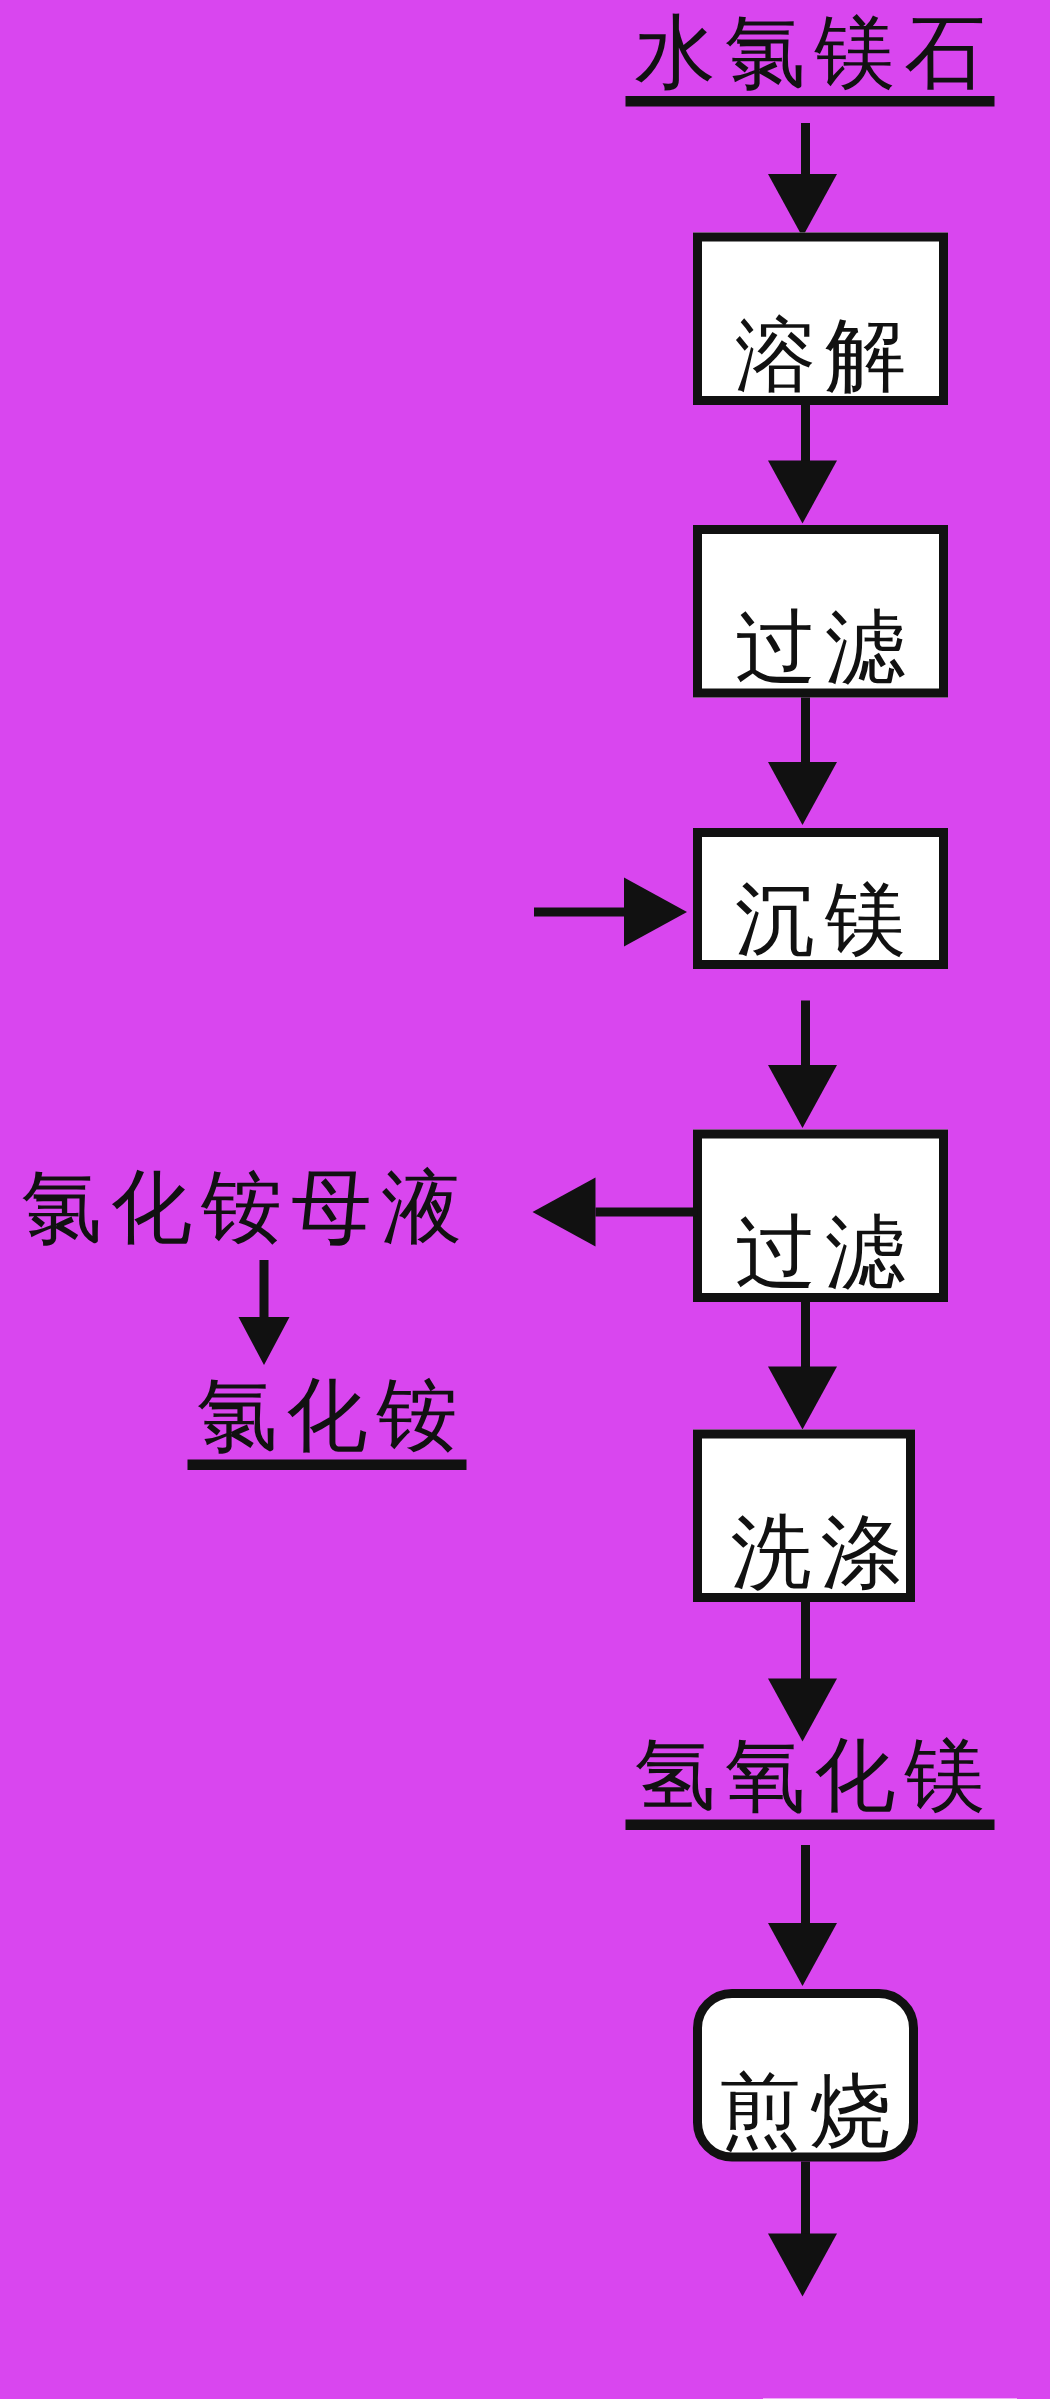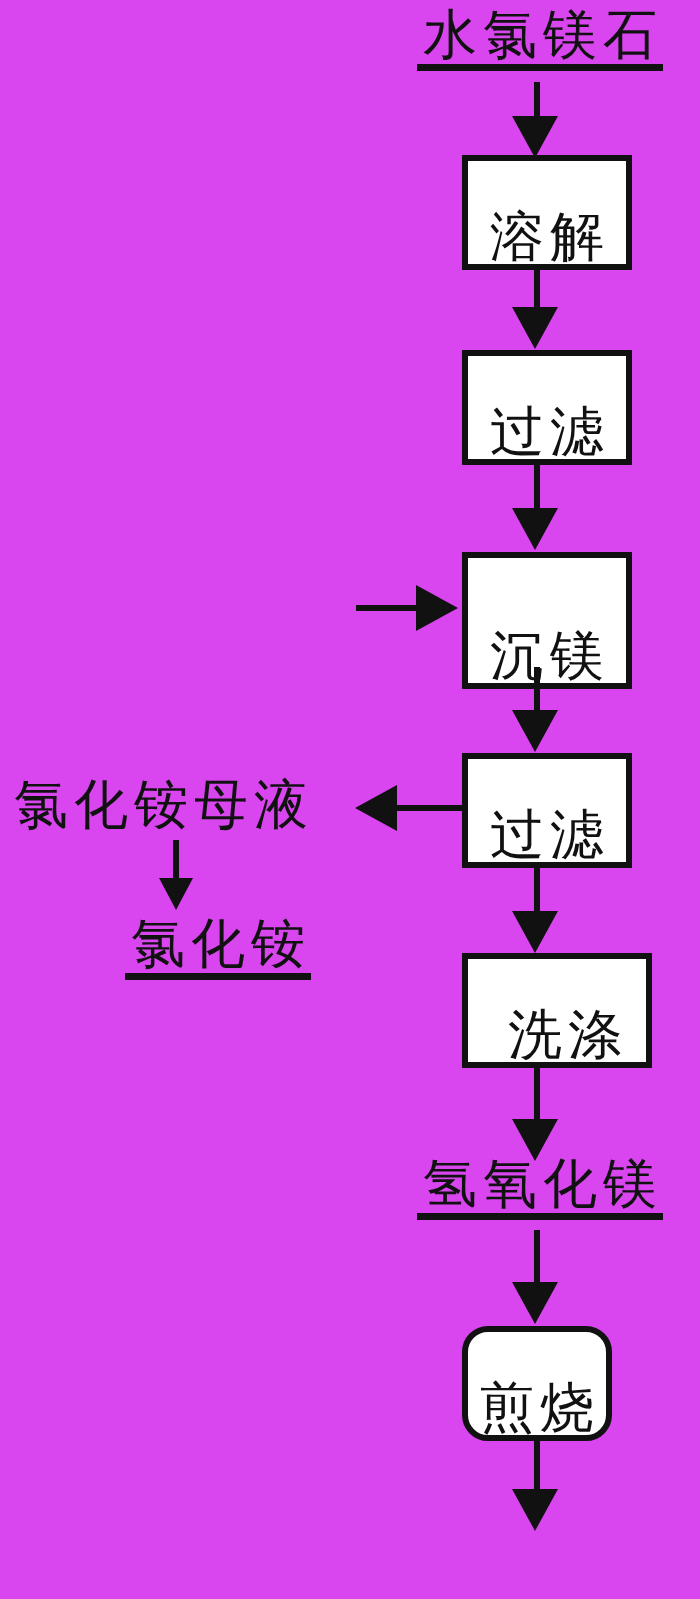--- a/index.html
+++ b/index.html
@@ -114,21 +114,21 @@
     <span class="box-label">过滤</span>
   </div>
 
   <div class="vline" style="left:534px; top:465px; height:62px;"></div>
   <div class="arrow-down" style="left:512px; top:508px;"></div>
 
 
   <div class="hline" style="left:356px; top:605px; width:62px;"></div>
   <div class="arrow-right" style="left:416px; top:585px;"></div>
 
-  <div class="proc-box" style="left:462px; top:552px; width:170px; height:137px;">
+  <div class="proc-box" style="left:462px; top:552px; width:170px; height:94px;">
     <span class="box-label">沉镁</span>
   </div>
 
   <div class="vline" style="left:534px; top:667px; height:62px;"></div>
   <div class="arrow-down" style="left:512px; top:710px;"></div>
 
   <div class="proc-box" style="left:462px; top:753px; width:170px; height:115px;">
     <span class="box-label">过滤</span>
   </div>
 
@@ -138,21 +138,21 @@
   <div class="mat-label" style="left:8px; top:778px;">氯化铵母液</div>
 
   <div class="vline" style="left:173px; top:840px; height:50px;"></div>
   <div class="arrow-down small" style="left:159px; top:878px;"></div>
 
   <div class="mat-label underlined" style="left:88px; top:917px;margin-left:37px;">氯化铵</div>
 
   <div class="vline" style="left:534px; top:868px; height:62px;"></div>
   <div class="arrow-down" style="left:512px; top:911px;"></div>
 
-  <div class="proc-box" style="left:462px; top:953px; width:190px; height:115px;padding-left:16px;">
+  <div class="proc-box" style="left:462px; top:953px; width:148px; height:115px;padding-left:16px;">
     <span class="box-label">洗涤</span>
   </div>
 
   <div class="vline" style="left:534px; top:1068px; height:70px;"></div>
   <div class="arrow-down" style="left:512px; top:1119px;"></div>
 
   <div class="mat-label underlined" style="left:417px; top:1157px;">氢氧化镁</div>
 
   <div class="vline" style="left:534px; top:1230px; height:67px;"></div>
   <div class="arrow-down" style="left:512px; top:1282px;"></div>

